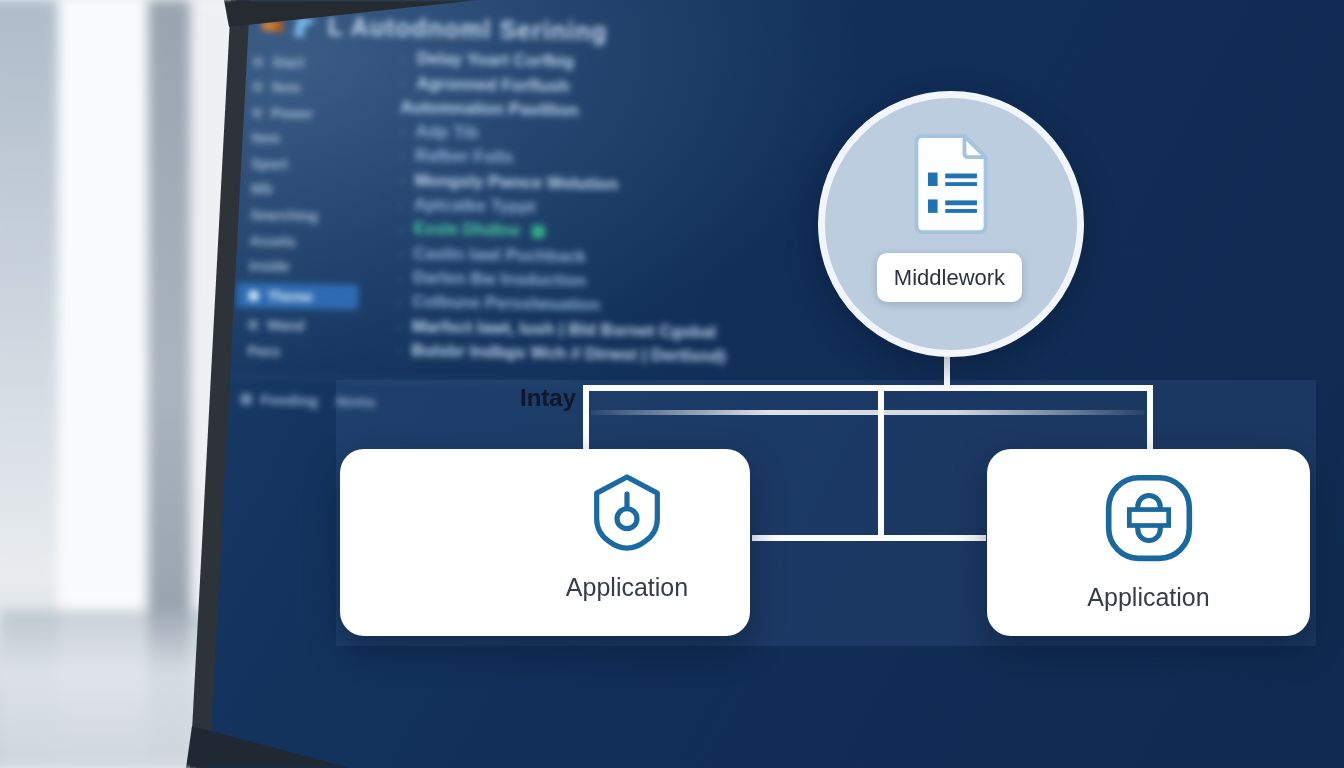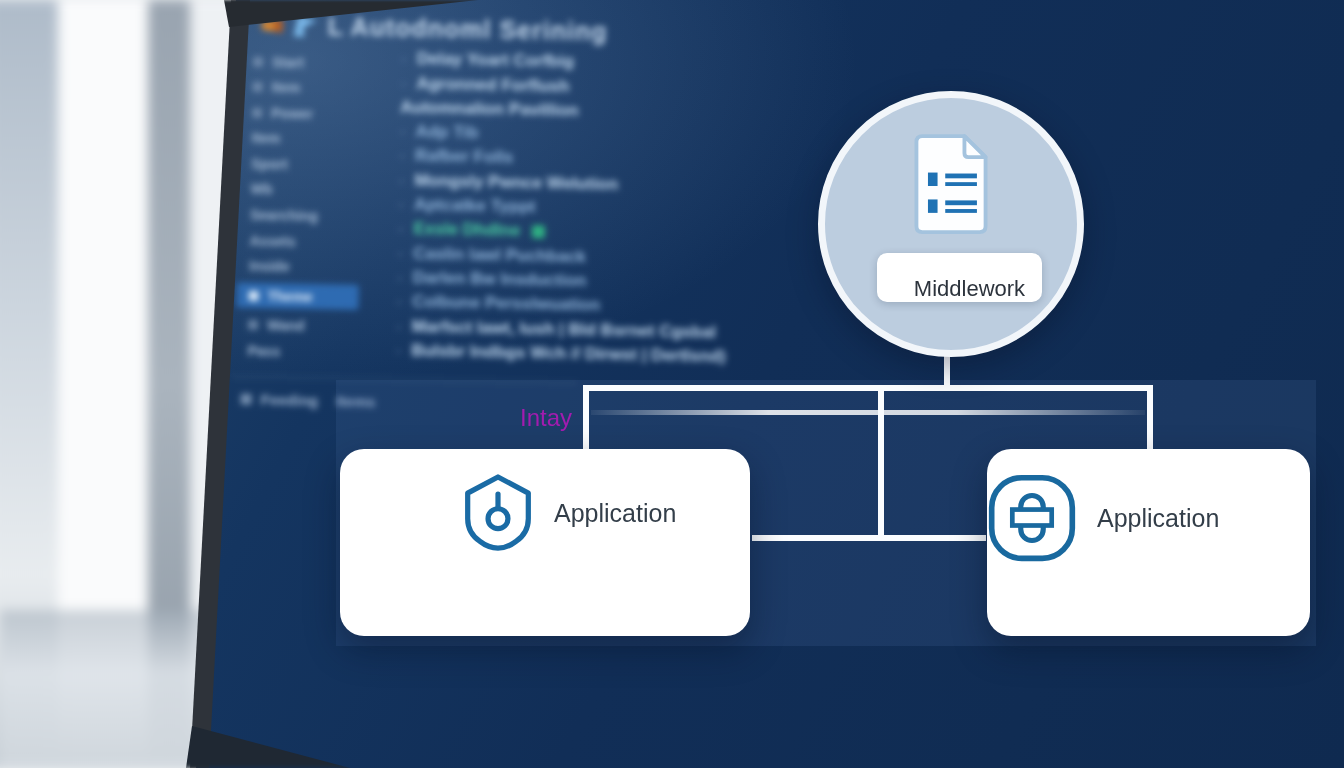--- a/index.html
+++ b/index.html
@@ -76,30 +76,30 @@
   .conn{position:absolute;background:#fbfdff;}
   .shine{position:absolute;height:5px;
     background:linear-gradient(90deg,rgba(255,255,255,.06),rgba(255,255,255,.85) 32%,rgba(255,255,255,.8) 66%,rgba(255,255,255,.05));}
 
   .circle-node{position:absolute;left:818px;top:91px;width:252px;height:252px;border-radius:50%;
     background:#bccddf;border:7px solid #f2f6fa;
     box-shadow:0 10px 30px rgba(5,15,35,.35);}
   .circle-node svg{position:absolute;left:50%;top:34px;transform:translateX(-50%);}
   .node-pill{position:absolute;left:877px;top:253px;width:145px;height:49px;border-radius:10px;
     background:#ffffff;box-shadow:0 2px 8px rgba(10,25,50,.2);
-    display:flex;align-items:flex-end;justify-content:center;padding-left:20px;}
+    display:flex;align-items:center;justify-content:center;}
   .node-pill span{font-size:22px;color:#2c333c;}
 
-  .conn-label{position:absolute;left:520px;top:404px;font-size:24px;font-weight:400;color:#a21caf;}
+  .conn-label{position:absolute;left:520px;top:384px;font-size:24px;font-weight:700;color:#0f172a;}
 
   .dbox{position:absolute;top:449px;height:187px;background:#ffffff;border-radius:24px;
     box-shadow:0 14px 34px rgba(5,15,35,.4);}
   .dbox-left{left:340px;width:410px;}
   .dbox-right{left:987px;width:323px;}
-  .dbox-inner{position:absolute;top:24px;display:flex;flex-direction:row;align-items:center;gap:20px;}
+  .dbox-inner{position:absolute;top:24px;display:flex;flex-direction:column;align-items:center;gap:20px;}
   .dbox-left .dbox-inner{left:122px;width:330px;}
   .dbox-right .dbox-inner{left:0;width:100%;}
   .dbox-label{font-size:25px;color:#333e49;}
 </style>
 </head>
 <body>
 
 <div class="window-bg">
   <div class="wb-base"></div>
   <div class="wb-stripe1"></div>

